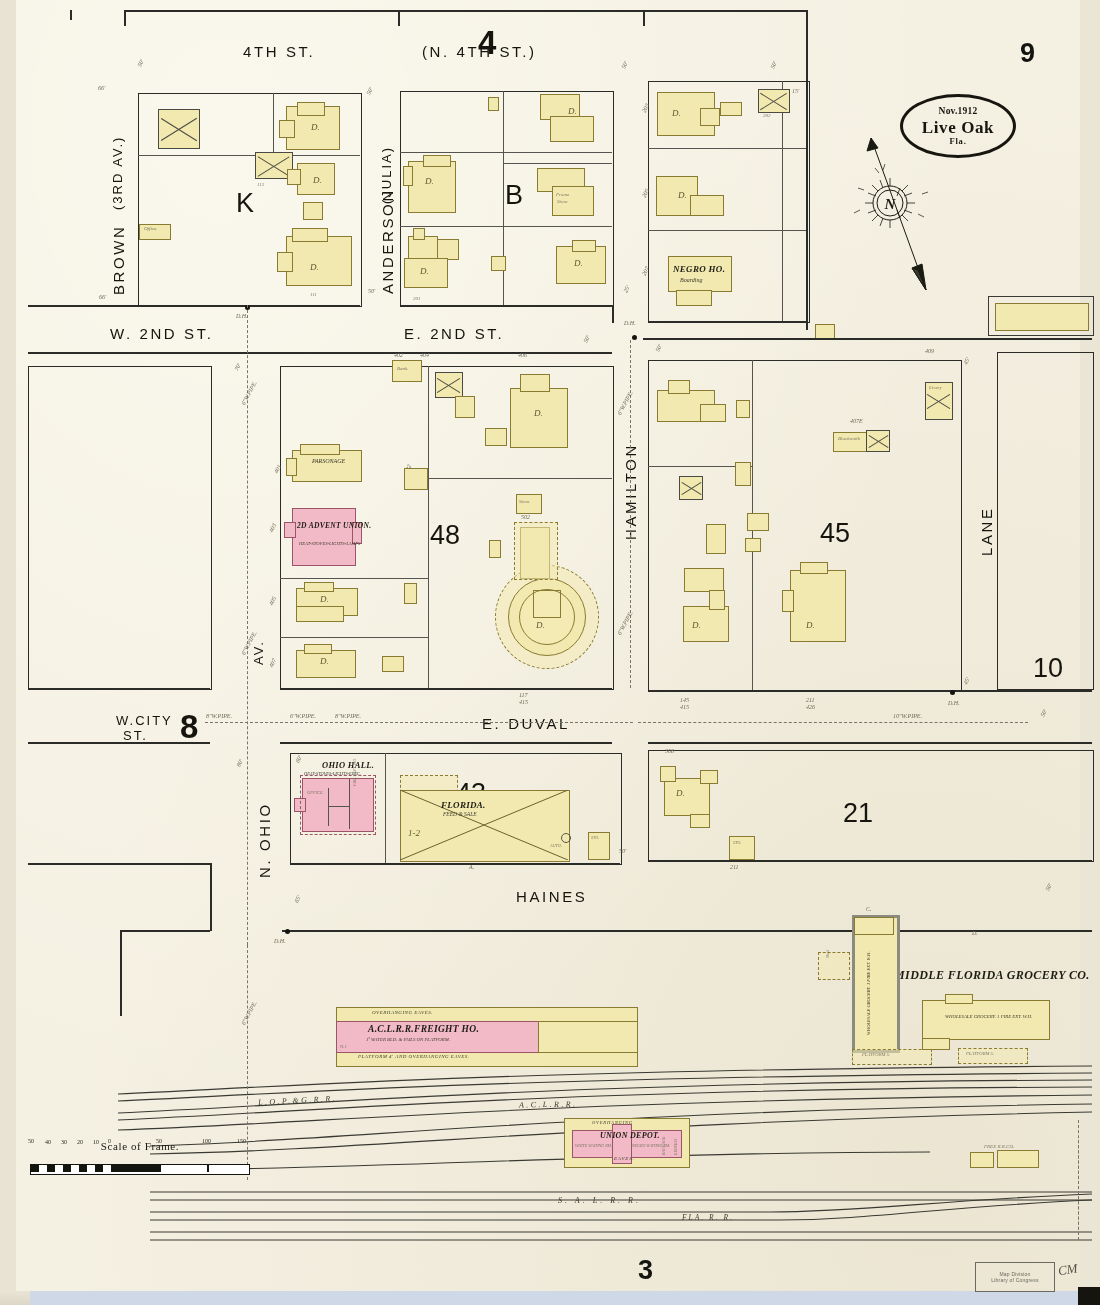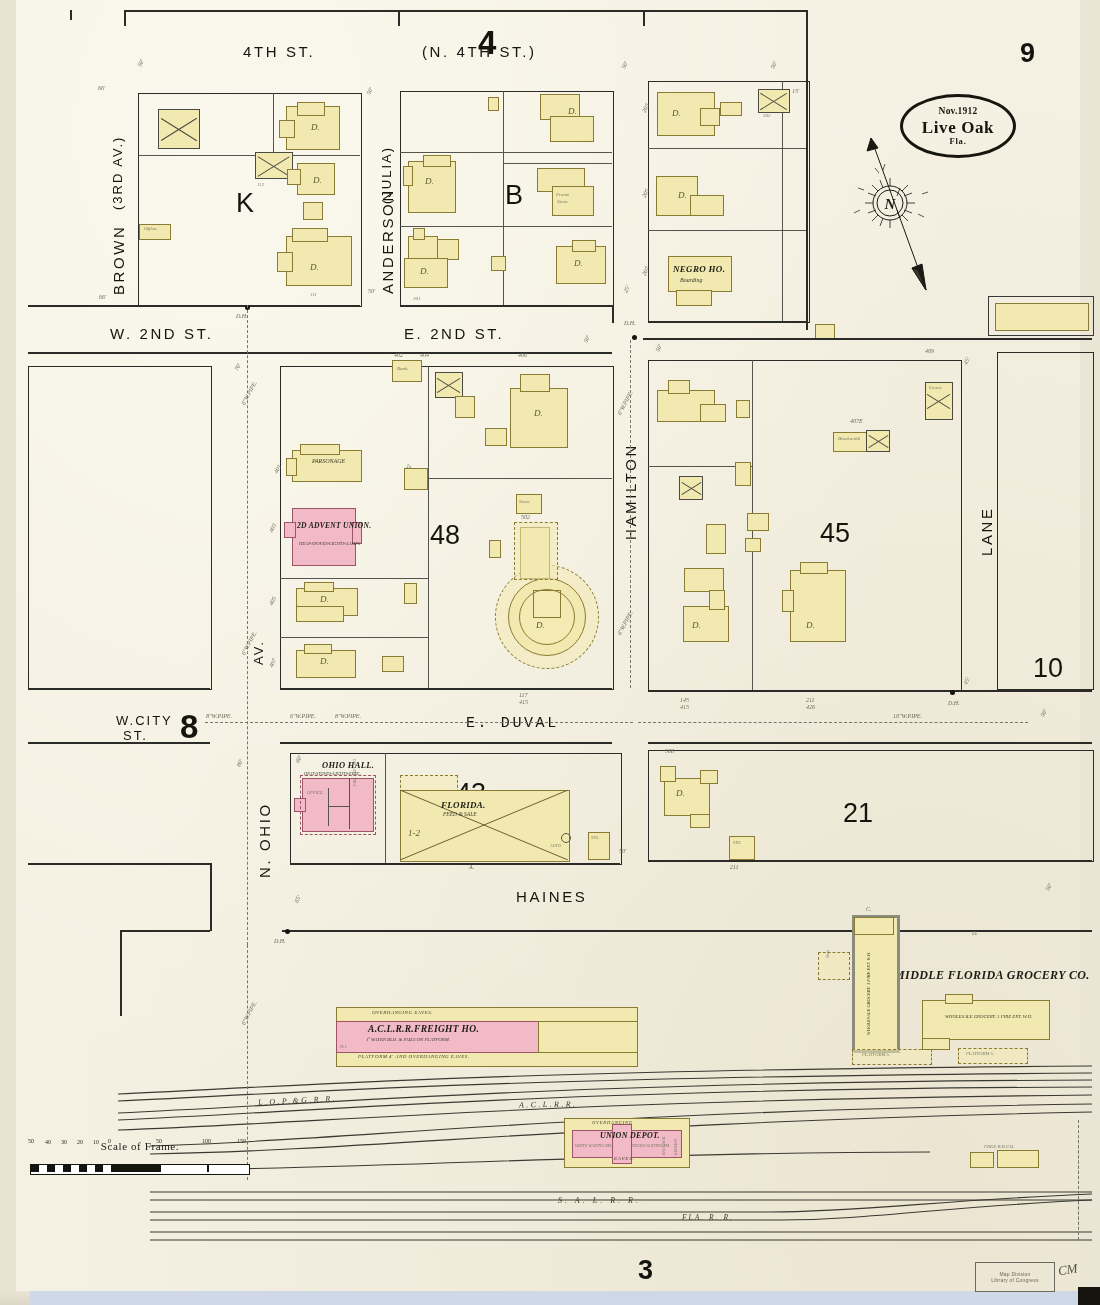--- a/index.html
+++ b/index.html
@@ -406,21 +406,21 @@
     <div class="ln" style="left:28px;top:688px;width:182px;height:1.6px;"></div>
     <div class="ln" style="left:280px;top:688px;width:332px;height:1.6px;"></div>
     <div class="ln" style="left:648px;top:690px;width:444px;height:1.6px;"></div>
     <div class="ln" style="left:28px;top:742px;width:182px;height:1.6px;"></div>
     <div class="ln" style="left:280px;top:742px;width:332px;height:1.6px;"></div>
     <div class="ln" style="left:648px;top:742px;width:444px;height:1.6px;"></div>
 
     <div class="lbl st-name small" style="left:116px;top:713px;">W.CITY</div>
     <div class="lbl st-name small" style="left:123px;top:728px;">ST.</div>
     <div class="lbl blocknum big" style="left:180px;top:708px;">8</div>
-    <div class="lbl st-name" style="left:466px;top:715px;font-family:Liberation Mono, monospace;">E.  DUVAL</div>
+    <div class="lbl st-name" style="left:482px;top:715px;">E.  DUVAL</div>
 
     <div class="dash-h" style="left:205px;top:722px;width:428px;"></div>
     <div class="dash-h" style="left:638px;top:722px;width:390px;"></div>
     <div class="lbl tiny" style="left:206px;top:713px;">8"W.PIPE.</div>
     <div class="lbl tiny" style="left:290px;top:713px;">6"W.PIPE.</div>
     <div class="lbl tiny" style="left:335px;top:713px;">8"W.PIPE.</div>
     <div class="lbl tiny" style="left:893px;top:713px;">10"W.PIPE.</div>
     <div class="dot" style="left:950px;top:690px;"></div>
     <div class="lbl tiny" style="left:948px;top:700px;">D.H.</div>
     <div class="lbl tiny" style="left:295px;top:756px;transform:rotate(-62deg);">60'</div>

